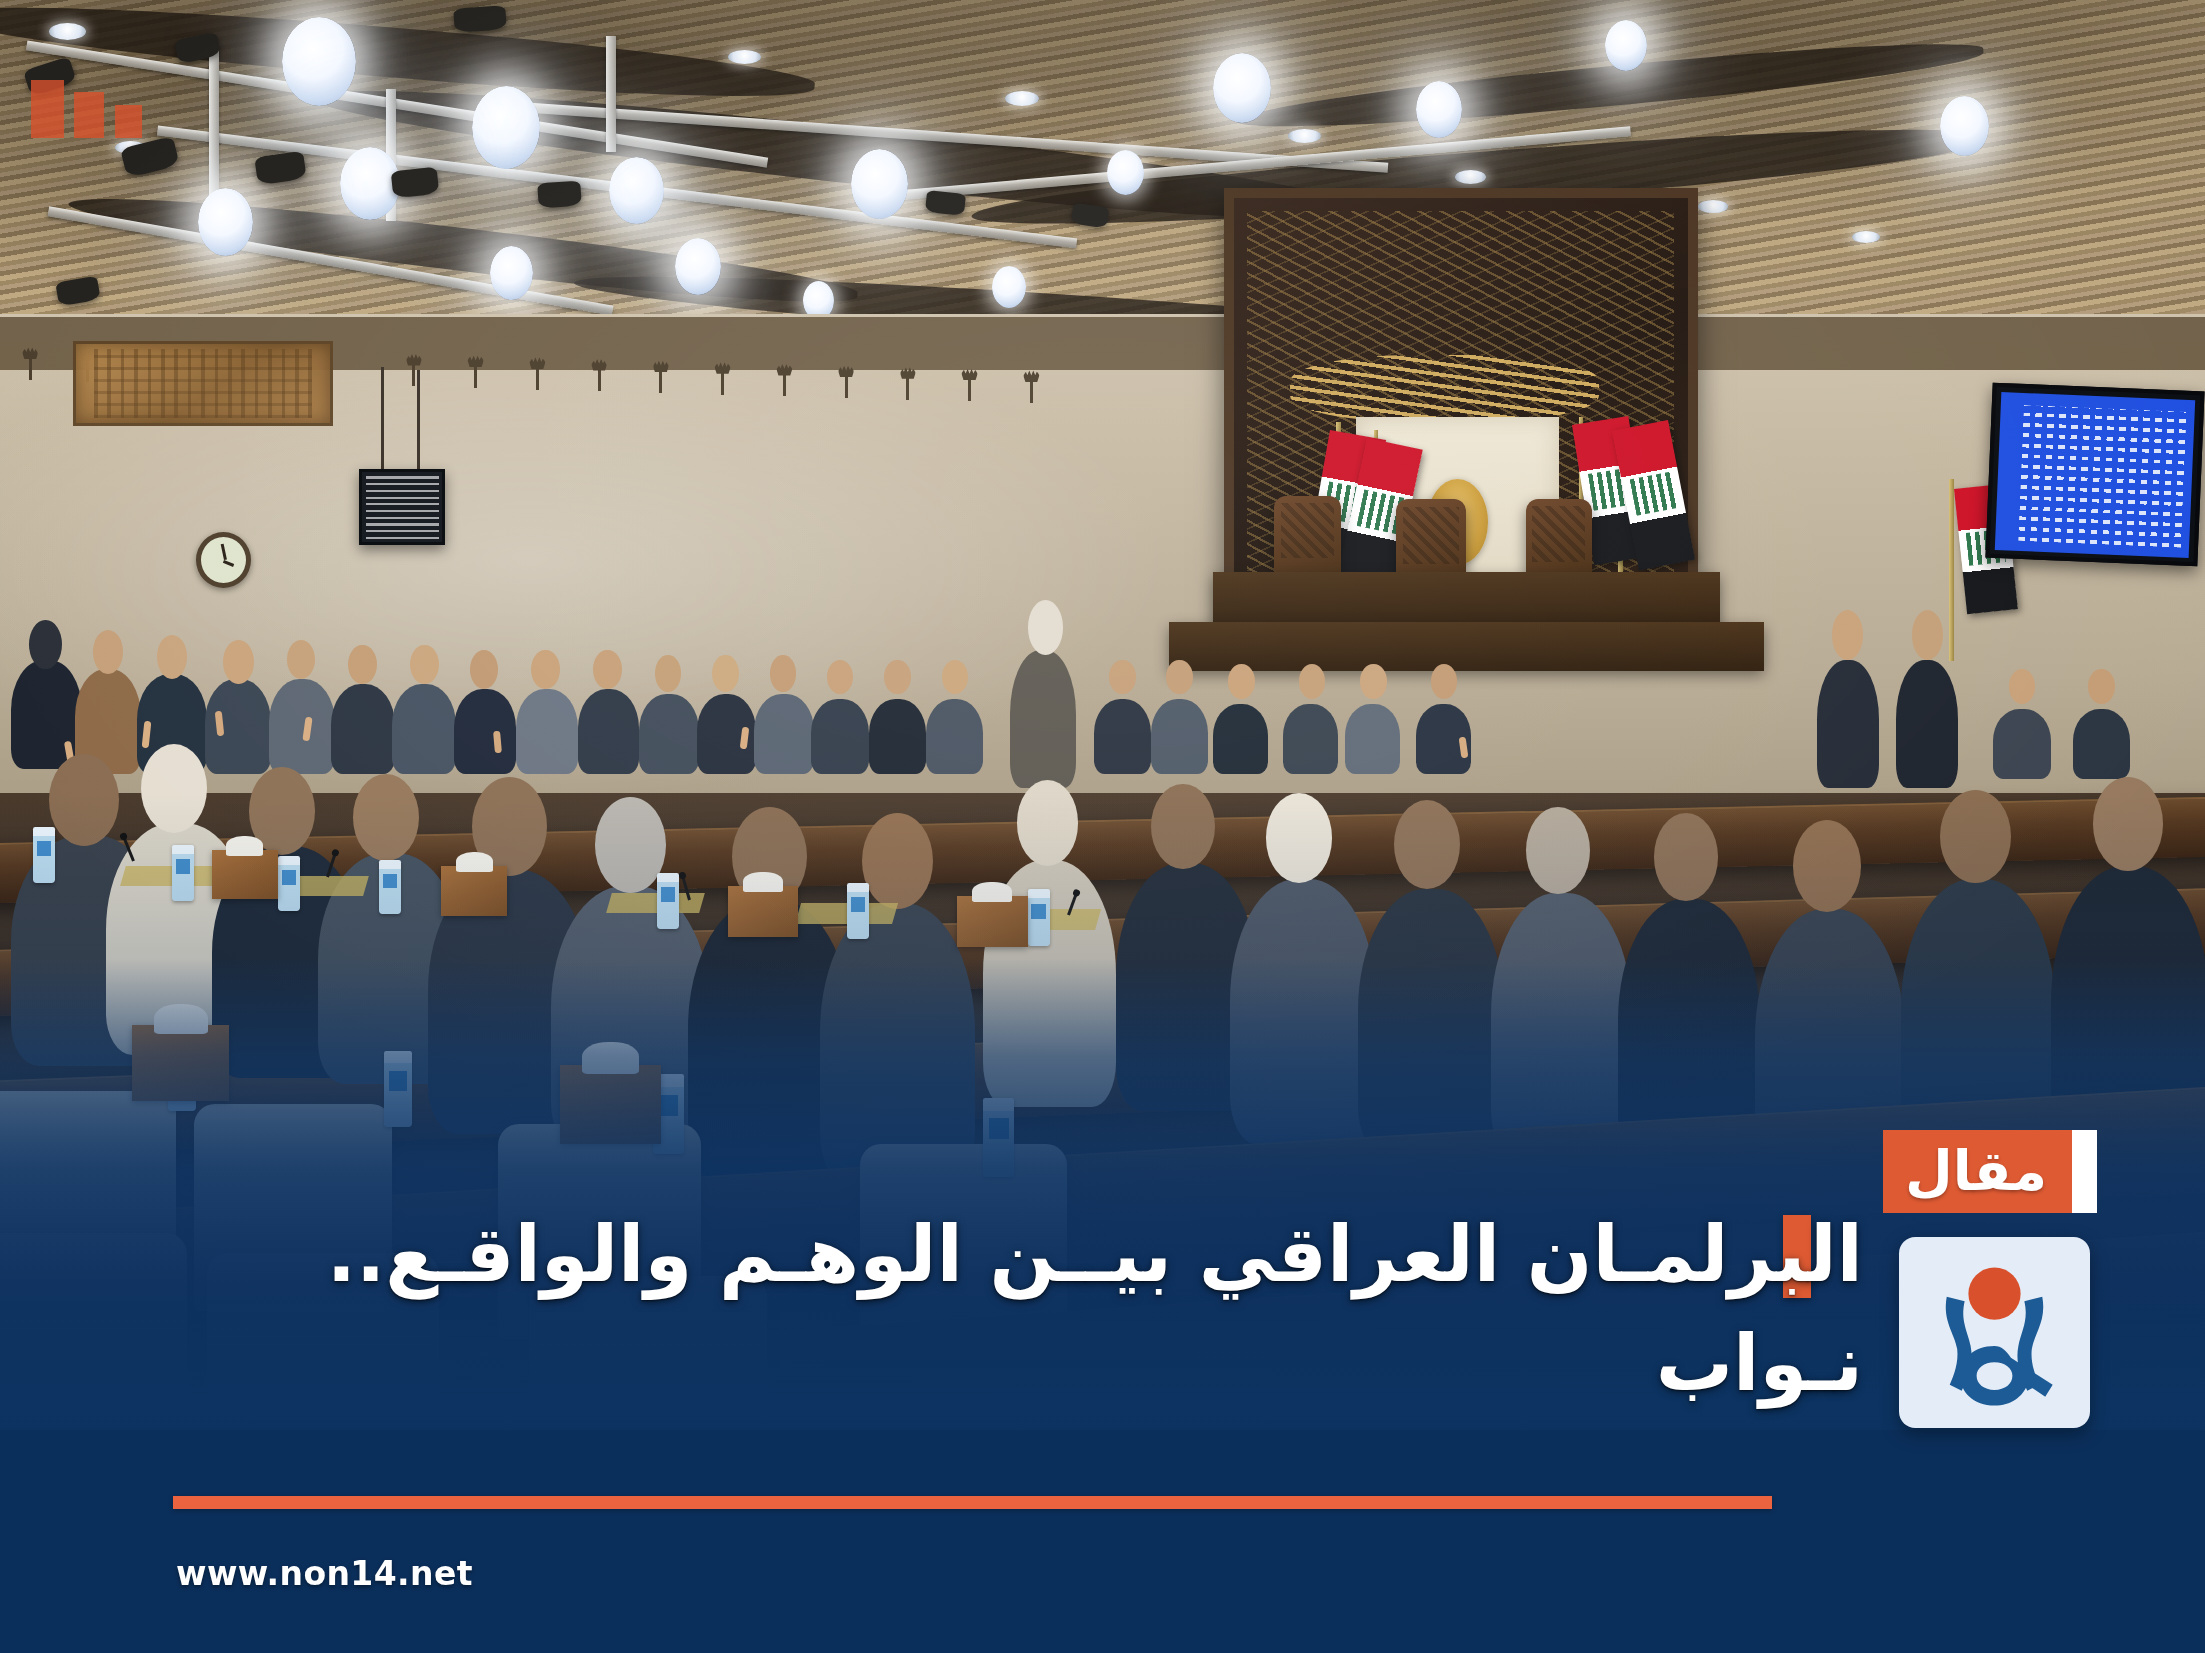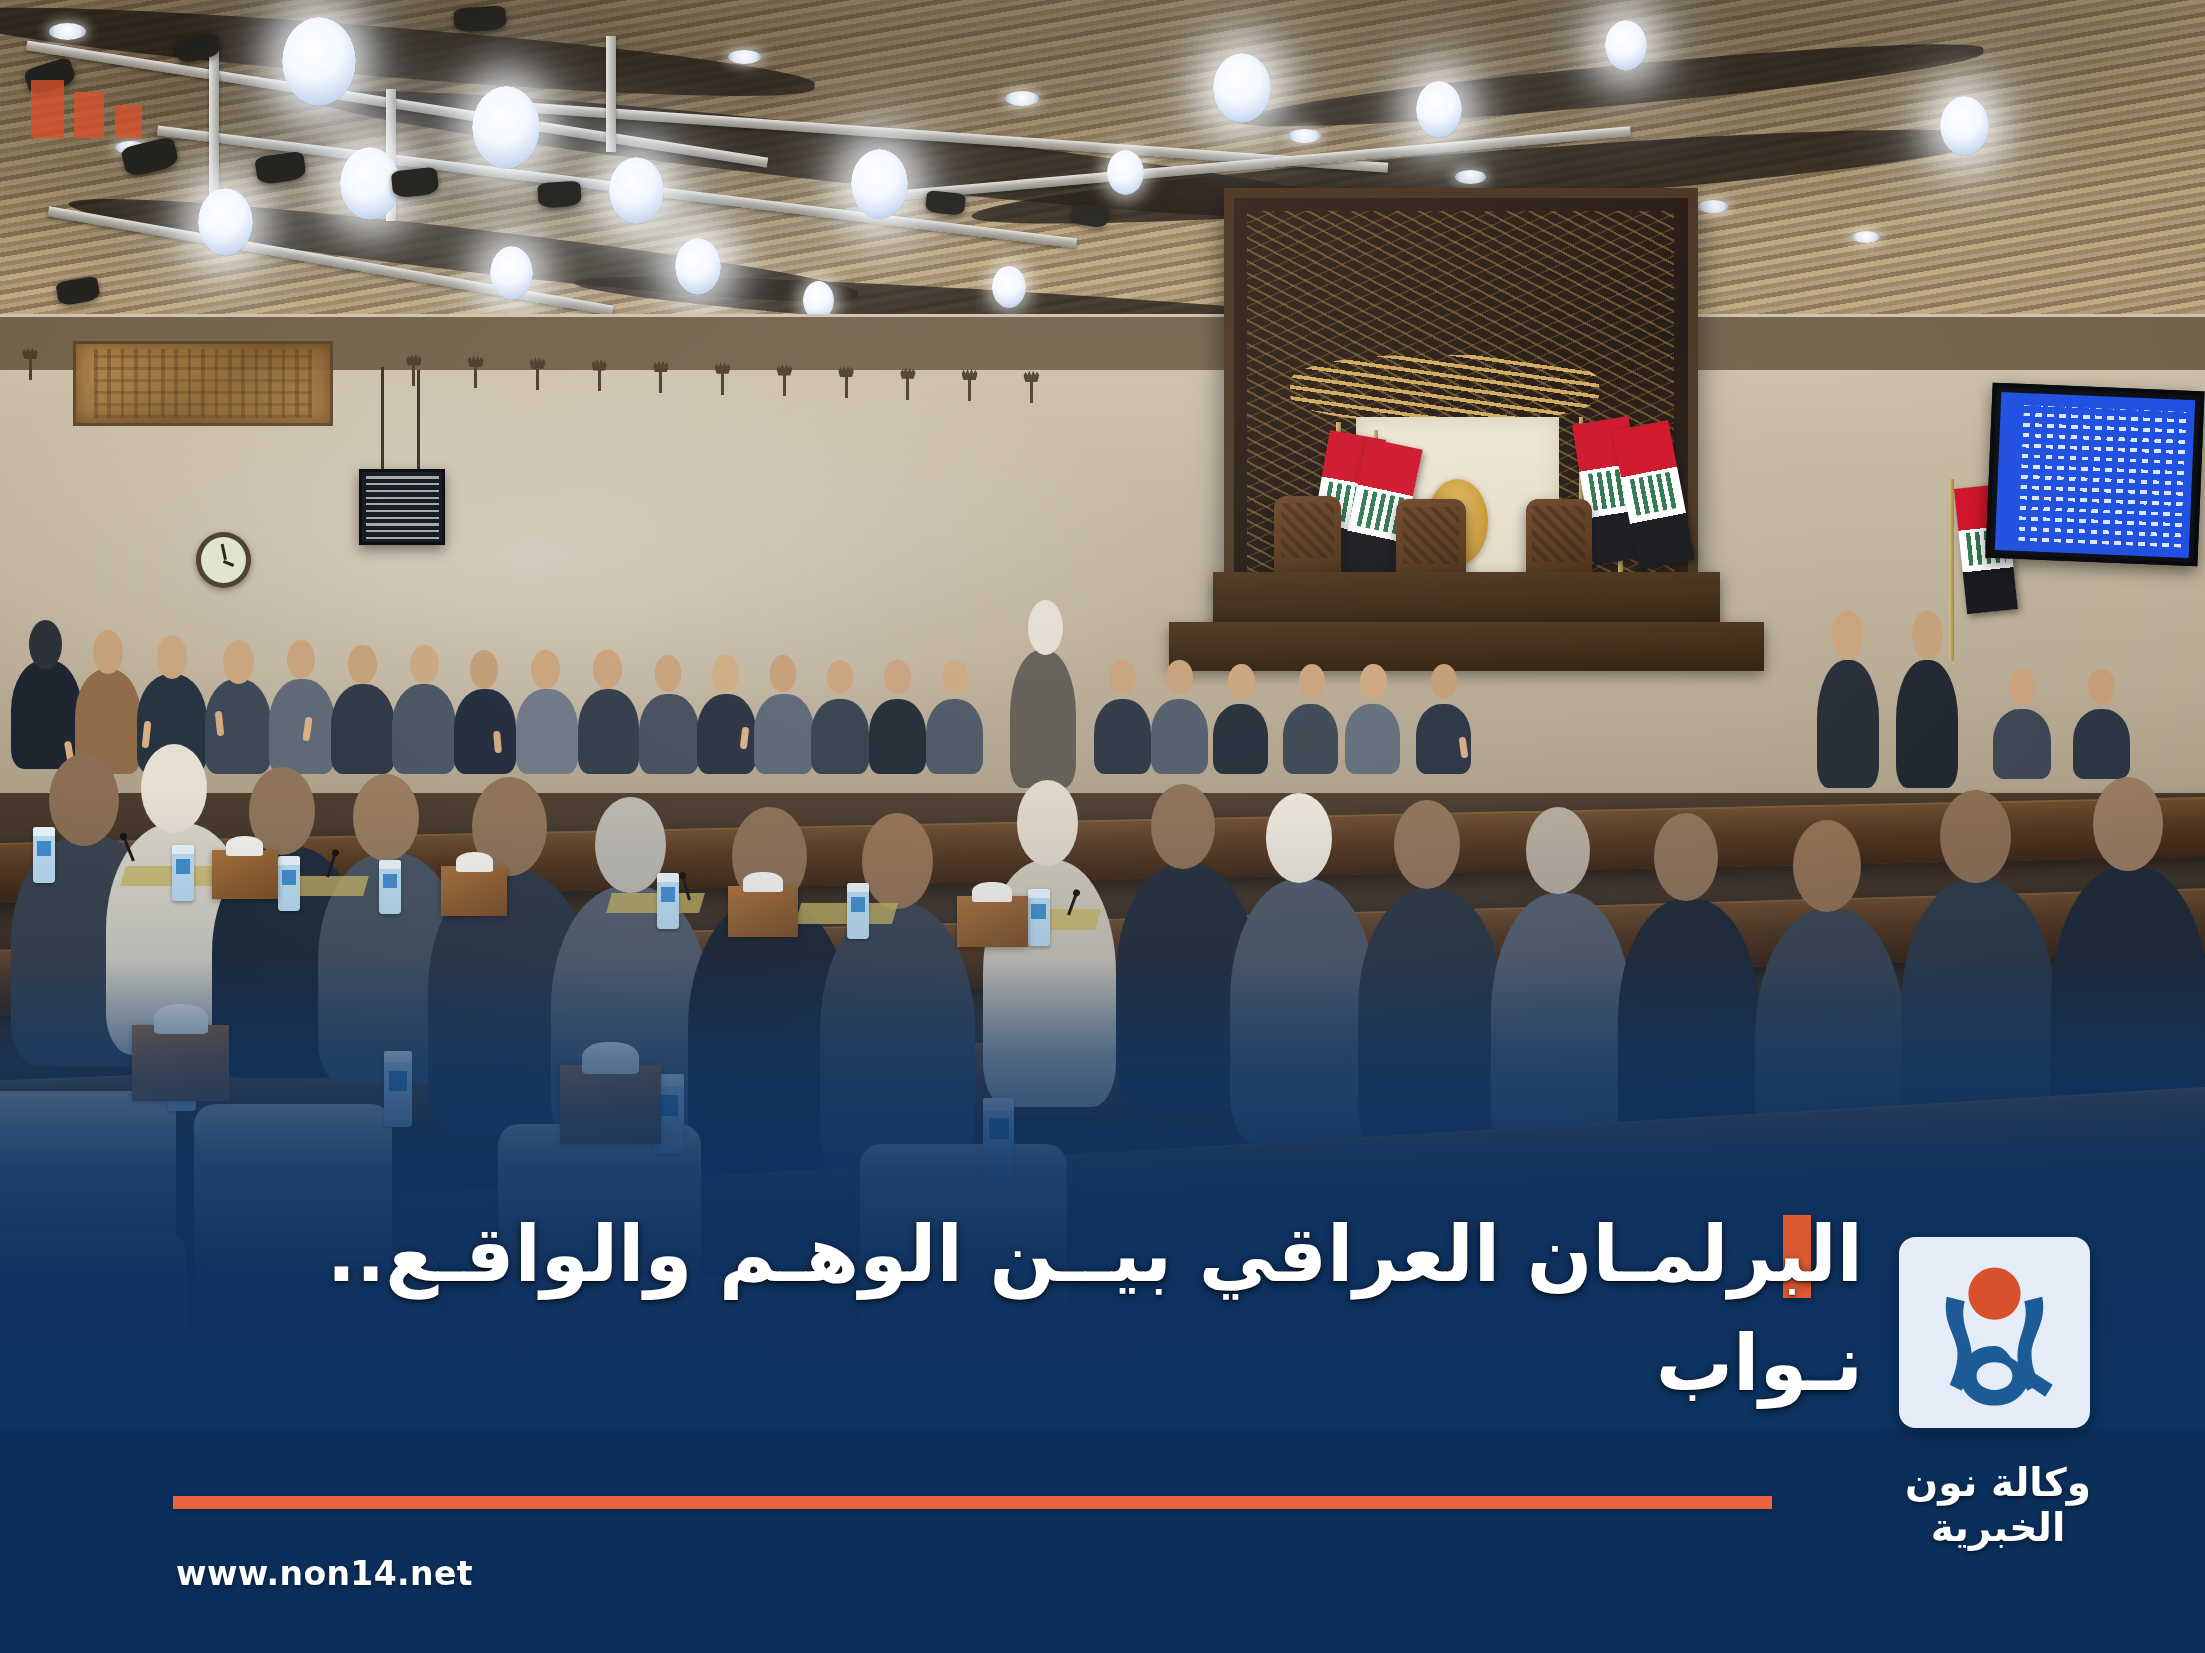--- a/index.html
+++ b/index.html
@@ -487,32 +487,35 @@
   <div class="accent-v"></div>
 
   <div class="headline">
     <span>البرلمـان العراقي بيــن الوهـم والواقـع.. نـواب</span>
   </div>
 
   <div class="divider"></div>
 
   <div class="url">www.non14.net</div>
 
+  <div class="badge-wrap">
+    <div class="badge">مقال</div>
+    <div class="badge-bar"></div>
+  </div>
 
   <div class="logo-tile">
     <svg class="logo-svg" viewBox="0 0 256 256">
       <circle cx="128" cy="76" r="35" fill="#d9512c"></circle>
       <path d="M64 80 C58 112, 74 128, 78 150 C80 168, 74 184, 68 198
                L84 206 C94 186, 100 166, 96 146 C92 126, 82 112, 88 86 Z" fill="#1d5b96"></path>
       <path d="M192 80 C198 112, 182 128, 178 150 C176 168, 182 184, 188 198
                L172 206 C162 186, 156 166, 160 146 C164 126, 174 112, 168 86 Z" fill="#1d5b96"></path>
       <path d="M128 146 C100 146, 82 164, 82 186 C82 208, 100 226, 128 226
                C150 226, 166 214, 172 198 L196 214 L206 198 L150 162
                C144 152, 137 146, 128 146 Z
                M128 168 C142 168, 152 176, 152 186 C152 197, 142 205, 128 205
                C114 205, 104 197, 104 186 C104 176, 114 168, 128 168 Z" fill="#1d5b96"></path>
     </svg>
   </div>
 
-  <div class="agency">وكالة نون الخبرية</div>
 
 </div>
 
 
 </body></html>

